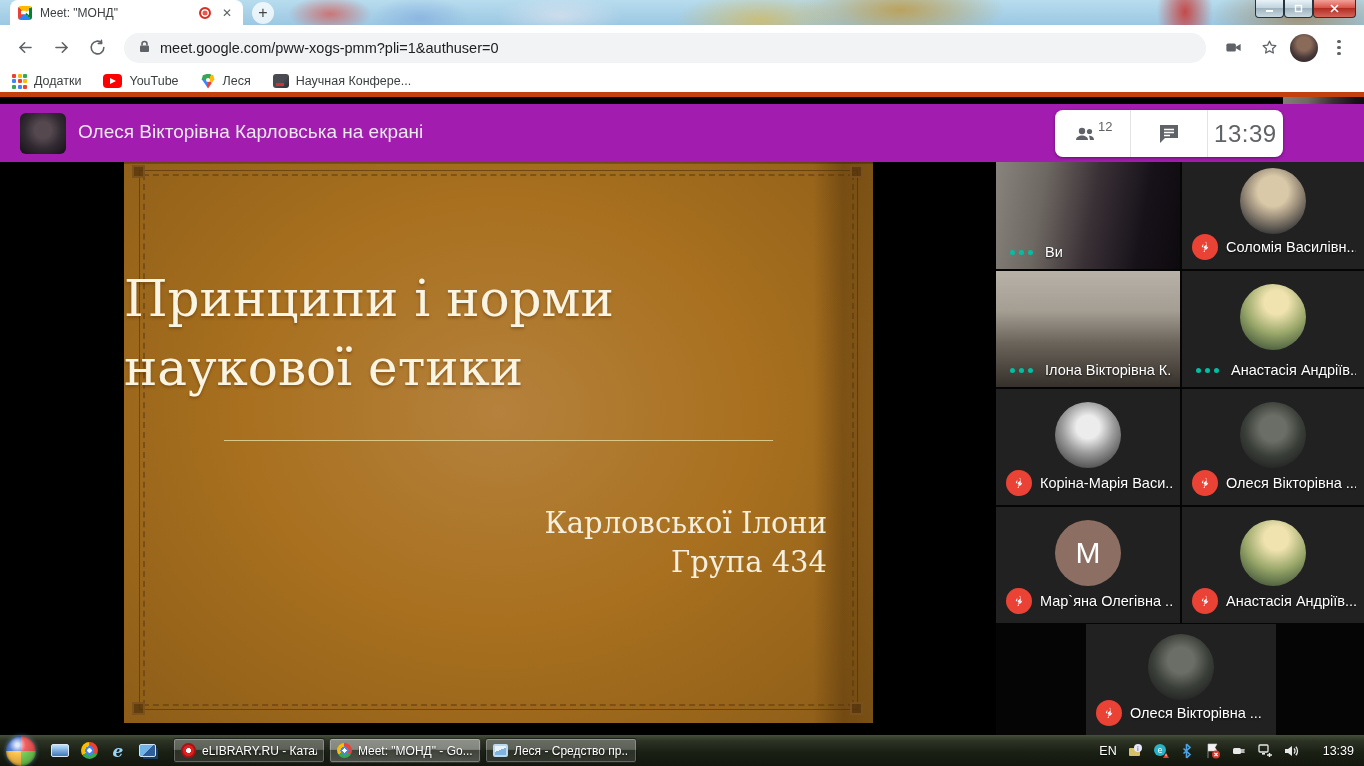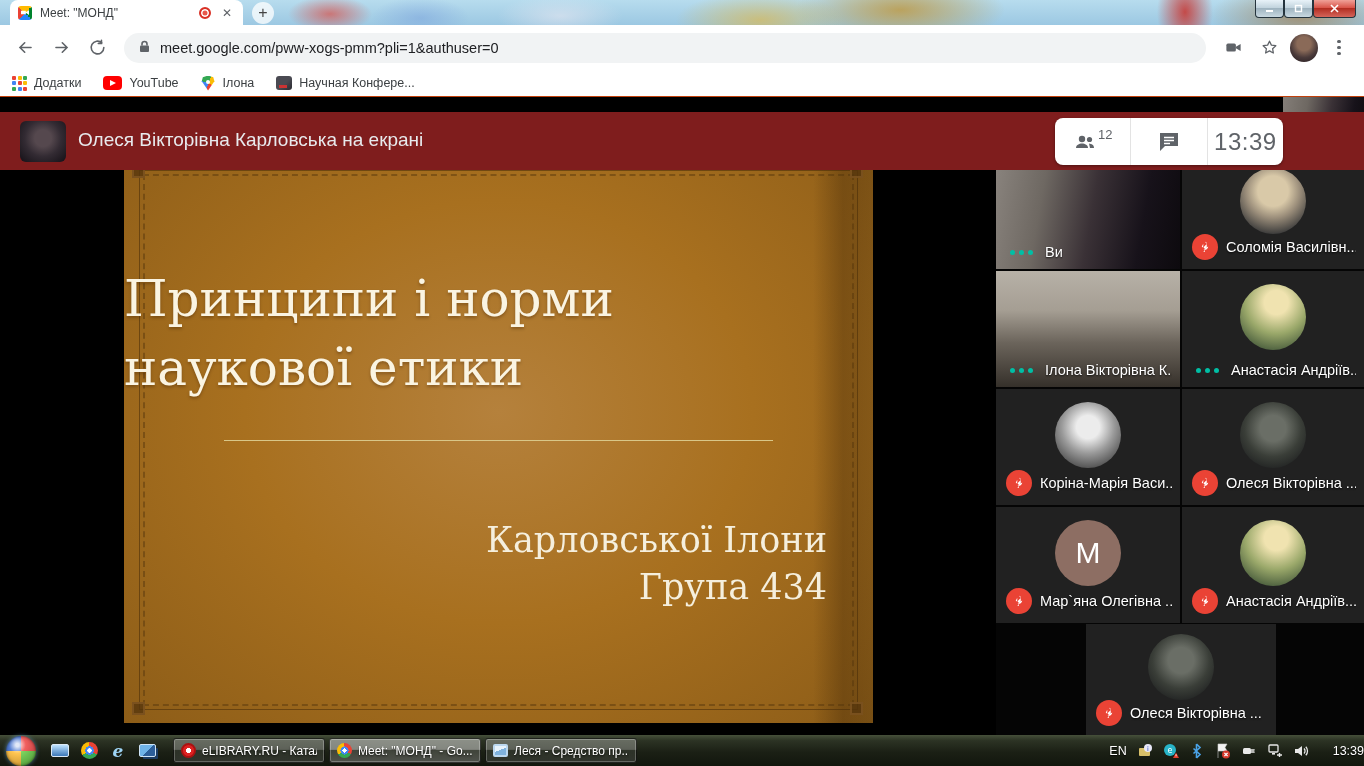--- a/index.html
+++ b/index.html
@@ -55,39 +55,39 @@
     display:flex; align-items:center; padding:0 14px; gap:9px; margin:0 6px; }
   .lock-icon svg { width:13px; height:13px; }
   .url-text { font-size:14.5px; color:#202124; white-space:nowrap; overflow:hidden; }
   .avatar-btn { width:28px; height:28px; border-radius:50%; flex:0 0 auto;
     background:radial-gradient(circle at 50% 35%, #8a6a58 0 30%, #4a3a3a 60%, #221a1e 100%); }
   .menu-dots { display:flex; flex-direction:column; gap:2.5px; align-items:center; }
   .menu-dots i { width:3.5px; height:3.5px; border-radius:50%; background:#5f6368; }
 
   
   .bookmarks { position:absolute; left:0; top:70px; width:1364px; height:27px; background:#fff;
-    display:flex; align-items:center; padding:0 12px; gap:22px; border-bottom:1px solid #c2410c; z-index:4; }
+    display:flex; align-items:center; padding:0 12px; gap:22px; border-bottom:5px solid #c2410c; z-index:4; }
   .bm { display:flex; align-items:center; gap:7px; }
   .bm-label { font-size:12.5px; color:#3c4043; white-space:nowrap; }
   .apps-grid { display:grid; grid-template-columns:repeat(3,4px); grid-template-rows:repeat(3,4px); gap:1.5px; }
   .apps-grid i { border-radius:1px; }
   .yt-icon { width:19px; height:14px; background:#f00; border-radius:4px; position:relative; }
   .yt-icon::after { content:""; position:absolute; left:7px; top:3.5px;
     border-left:6px solid #fff; border-top:3.5px solid transparent; border-bottom:3.5px solid transparent; }
   .maps-icon { width:15px; height:15px; position:relative; }
   .maps-icon::before { content:""; position:absolute; inset:0;
     clip-path:polygon(50% 100%, 8% 38%, 15% 12%, 50% 0, 85% 12%, 92% 38%);
     background:conic-gradient(from 200deg, #4285f4 0 25%, #34a853 25% 50%, #fbbc05 50% 75%, #ea4335 75% 100%); }
   .maps-icon::after { content:""; position:absolute; left:5.5px; top:4px; width:4px; height:4px; border-radius:50%; background:#fff; }
   .conf-icon { width:16px; height:14px; border-radius:3px;
     background:linear-gradient(135deg, #4a4a52 0 55%, #2a2a30 100%); position:relative; }
   .conf-icon::after { content:""; position:absolute; left:3px; bottom:2px; width:8px; height:3px; background:#c33; }
 
   
-  .meet-header { position:absolute; left:0; top:112px; width:1364px; height:58px; background:#7f1d1d; z-index:3; }
+  .meet-header { position:absolute; left:0; top:104px; width:1364px; height:58px; background:#a21caf; z-index:3; }
   .presenter-thumb { position:absolute; left:20px; top:9px; width:46px; height:41px; border-radius:6px;
     background:radial-gradient(circle at 50% 42%, #55484e 0 25%, #332b33 55%, #141016 100%); }
   .banner-text { position:absolute; left:78px; top:17px; font-size:19px; color:#e8eaed; white-space:nowrap; }
   .meet-pill { position:absolute; left:1055px; top:6px; width:228px; height:47px; background:#fff;
     border-radius:8px; display:flex; align-items:center; box-shadow:0 1px 3px rgba(0,0,0,.4); }
   .pill-sec { flex:1 1 0; display:flex; align-items:center; justify-content:center; height:100%; position:relative; }
   .pill-sec + .pill-sec { border-left:1px solid #e3e3e3; }
   .pill-sec svg { width:24px; height:24px; fill:#5f6368; }
   .people-count { font-size:13px; color:#5f6368; position:relative; top:-7px; margin-left:1px; }
   .pill-clock { font-size:24px; color:#5f6368; font-weight:300; letter-spacing:.5px; }
@@ -111,22 +111,22 @@
     box-shadow:inset 0 0 0 2px rgba(140,95,40,.6); }
   .corner.tl { left:8px; top:8px; } .corner.tr { right:10px; top:8px; }
   .corner.bl { left:8px; bottom:8px; } .corner.br { right:10px; bottom:8px; }
   .slide-title { position:absolute; left:0; right:0; top:108px; text-align:left;
     font-family:"DejaVu Serif","Liberation Serif",serif; font-size:50px; line-height:1.38;
     color:#faf4e2; text-shadow:0 2px 3px rgba(60,30,0,.35); }
   .slide-divider { position:absolute; left:100px; right:100px; top:283px; height:1px; background:#d9c788; }
   .slide-ornament { position:absolute; left:0; right:0; top:250px; text-align:center;
     font-family:"DejaVu Serif","DejaVu Sans",serif; font-style:italic; font-weight:bold;
     font-size:44px; color:#e6d49a; text-shadow:0 1px 2px rgba(60,30,0,.5); }
-  .slide-author { position:absolute; right:46px; top:360px; text-align:right;
-    font-family:"DejaVu Serif","Liberation Serif",serif; font-size:35px; line-height:1.35; color:#f5efdd; }
+  .slide-author { position:absolute; right:46px; top:347px; text-align:right;
+    font-family:"DejaVu Serif","Liberation Serif",serif; font-size:29px; line-height:1.35; color:#f5efdd; }
 
   
   .participants { position:absolute; left:996px; top:155px; width:368px; height:580px; background:#050505; }
   .tile { position:absolute; background:#212121; overflow:hidden; }
   .t-r1 { top:0; height:114px; } .t-r2 { top:116px; height:116px; }
   .t-r3 { top:234px; height:116px; } .t-r4 { top:352px; height:116px; }
   .t-c1 { left:0; width:184px; } .t-c2 { left:186px; width:182px; }
   .t-r5 { top:469px; height:111px; left:90px; width:190px; }
   .tile-video-self { background:linear-gradient(100deg, #8a847e 0%, #6e6862 26%, #3a3136 52%, #17121a 78%, #0d0a0e 100%); }
   .tile-video-ilona { background:linear-gradient(180deg, #b7b1a7 0%, #a59e93 34%, #6b645b 62%, #35302a 100%); }
@@ -171,21 +171,21 @@
     background:linear-gradient(rgba(255,255,255,.28) 0 45%, rgba(255,255,255,.08) 50%, rgba(255,255,255,.12));
     box-shadow:inset 0 0 0 1px rgba(255,255,255,.25); }
   .task-btn.active { background:linear-gradient(rgba(255,255,255,.45) 0 45%, rgba(255,255,255,.16) 50%, rgba(255,255,255,.25)); }
   .task-label { font-size:12px; color:#fff; white-space:nowrap; overflow:hidden; text-shadow:0 1px 2px rgba(0,0,0,.8); }
   .ic-opera { width:15px; height:15px; border-radius:50%; background:radial-gradient(circle, #fff 0 30%, #d22 31%); border:2px solid #a11; flex:0 0 auto; }
   .ic-chrome-sm { width:15px; height:15px; border-radius:50%; flex:0 0 auto;
     background:radial-gradient(circle, #fff 0 20%, #4285f4 21% 38%, transparent 39%),
                conic-gradient(#ea4335 0 33%, #34a853 33% 66%, #fbbc05 66% 100%); }
   .ic-photo { width:15px; height:13px; border:2px solid #bcd8f0; border-radius:2px; flex:0 0 auto;
     background:linear-gradient(160deg, #e8f3fc 0 45%, #7fb2dd 45%); }
-  .tray { margin-left:auto; display:flex; align-items:center; gap:10px; }
+  .tray { margin-left:auto; display:flex; align-items:center; gap:10px; padding-right:10px; }
   .tray-lang { font-size:12.5px; color:#fff; text-shadow:0 1px 1px rgba(0,0,0,.8); }
   .tray-ic { width:16px; height:16px; display:flex; align-items:center; justify-content:center; }
   .tray-clock { font-size:12.5px; color:#fff; text-shadow:0 1px 1px rgba(0,0,0,.8); margin-left:14px; }
 </style>
 </head>
 <body>
 
 <div class="screen">
 
   <div class="titlebar"></div>
@@ -275,21 +275,21 @@
           <i style="background:#ea4335"></i>
       </span>
       <span class="bm-label">Додатки</span>
     </div>
     <div class="bm">
       <span class="yt-icon"></span>
       <span class="bm-label">YouTube</span>
     </div>
     <div class="bm">
       <span class="maps-icon"></span>
-      <span class="bm-label">Ілона</span>
+      <span class="bm-label">Леся</span>
     </div>
     <div class="bm">
       <span class="conf-icon"></span>
       <span class="bm-label">Научная Конфере...</span>
     </div>
   </div>
 
   <div class="meet-header">
     <div class="presenter-thumb"></div>
     <div class="banner-text">Олеся Вікторівна Карловська на екрані</div>

